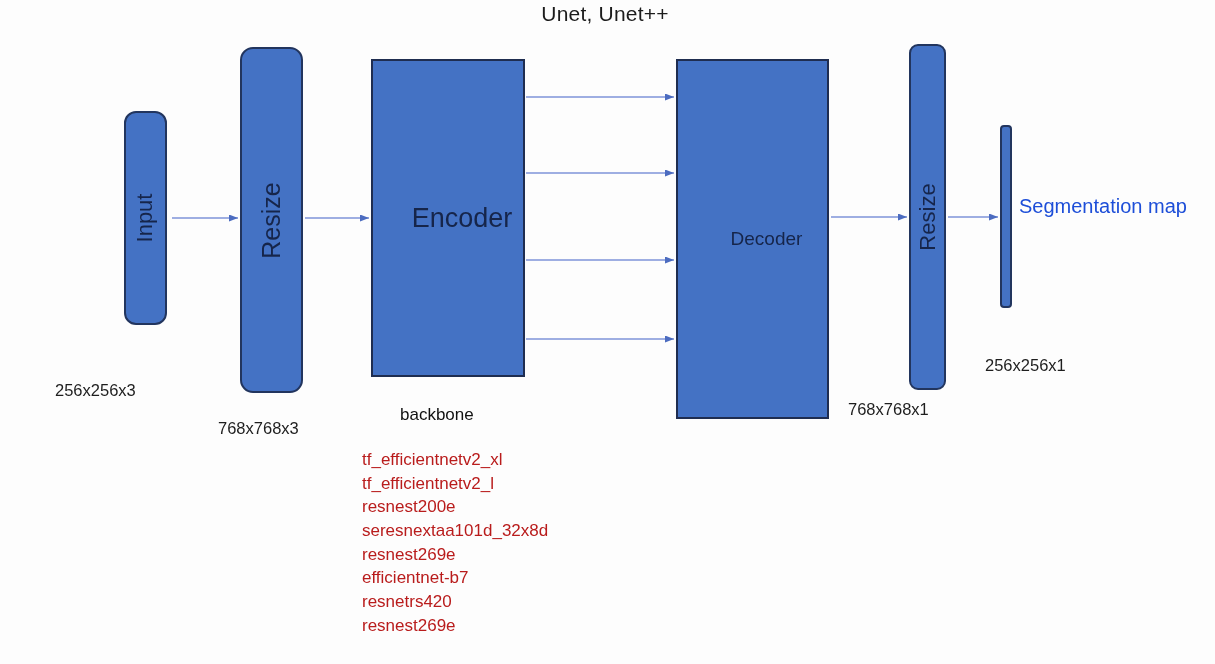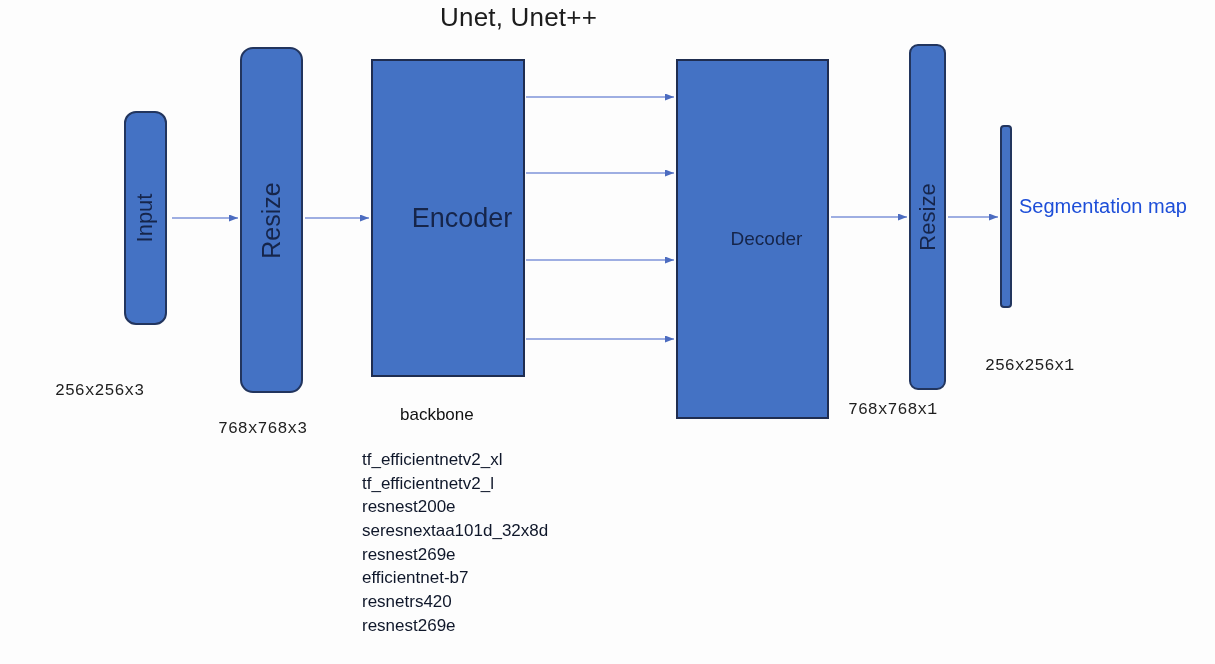--- a/index.html
+++ b/index.html
@@ -11,21 +11,22 @@
   }
   .canvas {
     position: relative;
     width: 1215px;
     height: 664px;
     background: #fdfdfd;
   }
   .title {
     position: absolute;
     left: 440px; top: 2px; width: 330px;
-    font-size: 26px;
+    text-align: center;
+    font-size: 21px;
     color: #1c1c1c;
     letter-spacing: 0.2px;
   }
   svg.arrows {
     position: absolute;
     left: 0; top: 0;
     width: 1215px; height: 664px;
     pointer-events: none;
   }
   .node {
@@ -47,21 +48,20 @@
   .node-resize-in { left: 240px; top: 47px; width: 63px; height: 346px; border-radius: 13px; font-size: 25px; }
   .node-encoder { left: 371px; top: 59px; width: 154px; height: 318px; font-size: 27px; }
   .node-decoder { left: 676px; top: 59px; width: 153px; height: 360px; font-size: 19px; }
   .node-resize-out { left: 909px; top: 44px; width: 37px; height: 346px; border-radius: 9px; font-size: 22px; }
   .node-segbar { left: 1000px; top: 125px; width: 12px; height: 183px; border-radius: 4px; border: 2px solid #22355e; }
   .dim-label {
     position: absolute;
     font-size: 16.5px;
     color: #1e1e1e;
     white-space: nowrap;
-    font-family: Liberation Mono, monospace;
   }
   .dim-input { left: 55px; top: 381px; }
   .dim-resize-in { left: 218px; top: 419px; }
   .dim-resize-out { left: 848px; top: 400px; }
   .dim-seg { left: 985px; top: 356px; }
   .seg-label {
     position: absolute;
     left: 1019px; top: 195px;
     font-size: 20px;
     color: #1d4ed8;
@@ -71,21 +71,21 @@
     position: absolute;
     left: 400px; top: 405px;
     font-size: 17px;
     font-weight: normal;
     color: #111;
   }
   .backbone-list {
     position: absolute;
     left: 362px; top: 448px;
     font-size: 17px;
-    color: #0f172a;
+    color: #b91c1c;
   }
   .backbone-list .backbone-item {
     height: 23.7px;
     line-height: 23.7px;
     white-space: nowrap;
   }
 </style>
 </head>
 <body>
 

